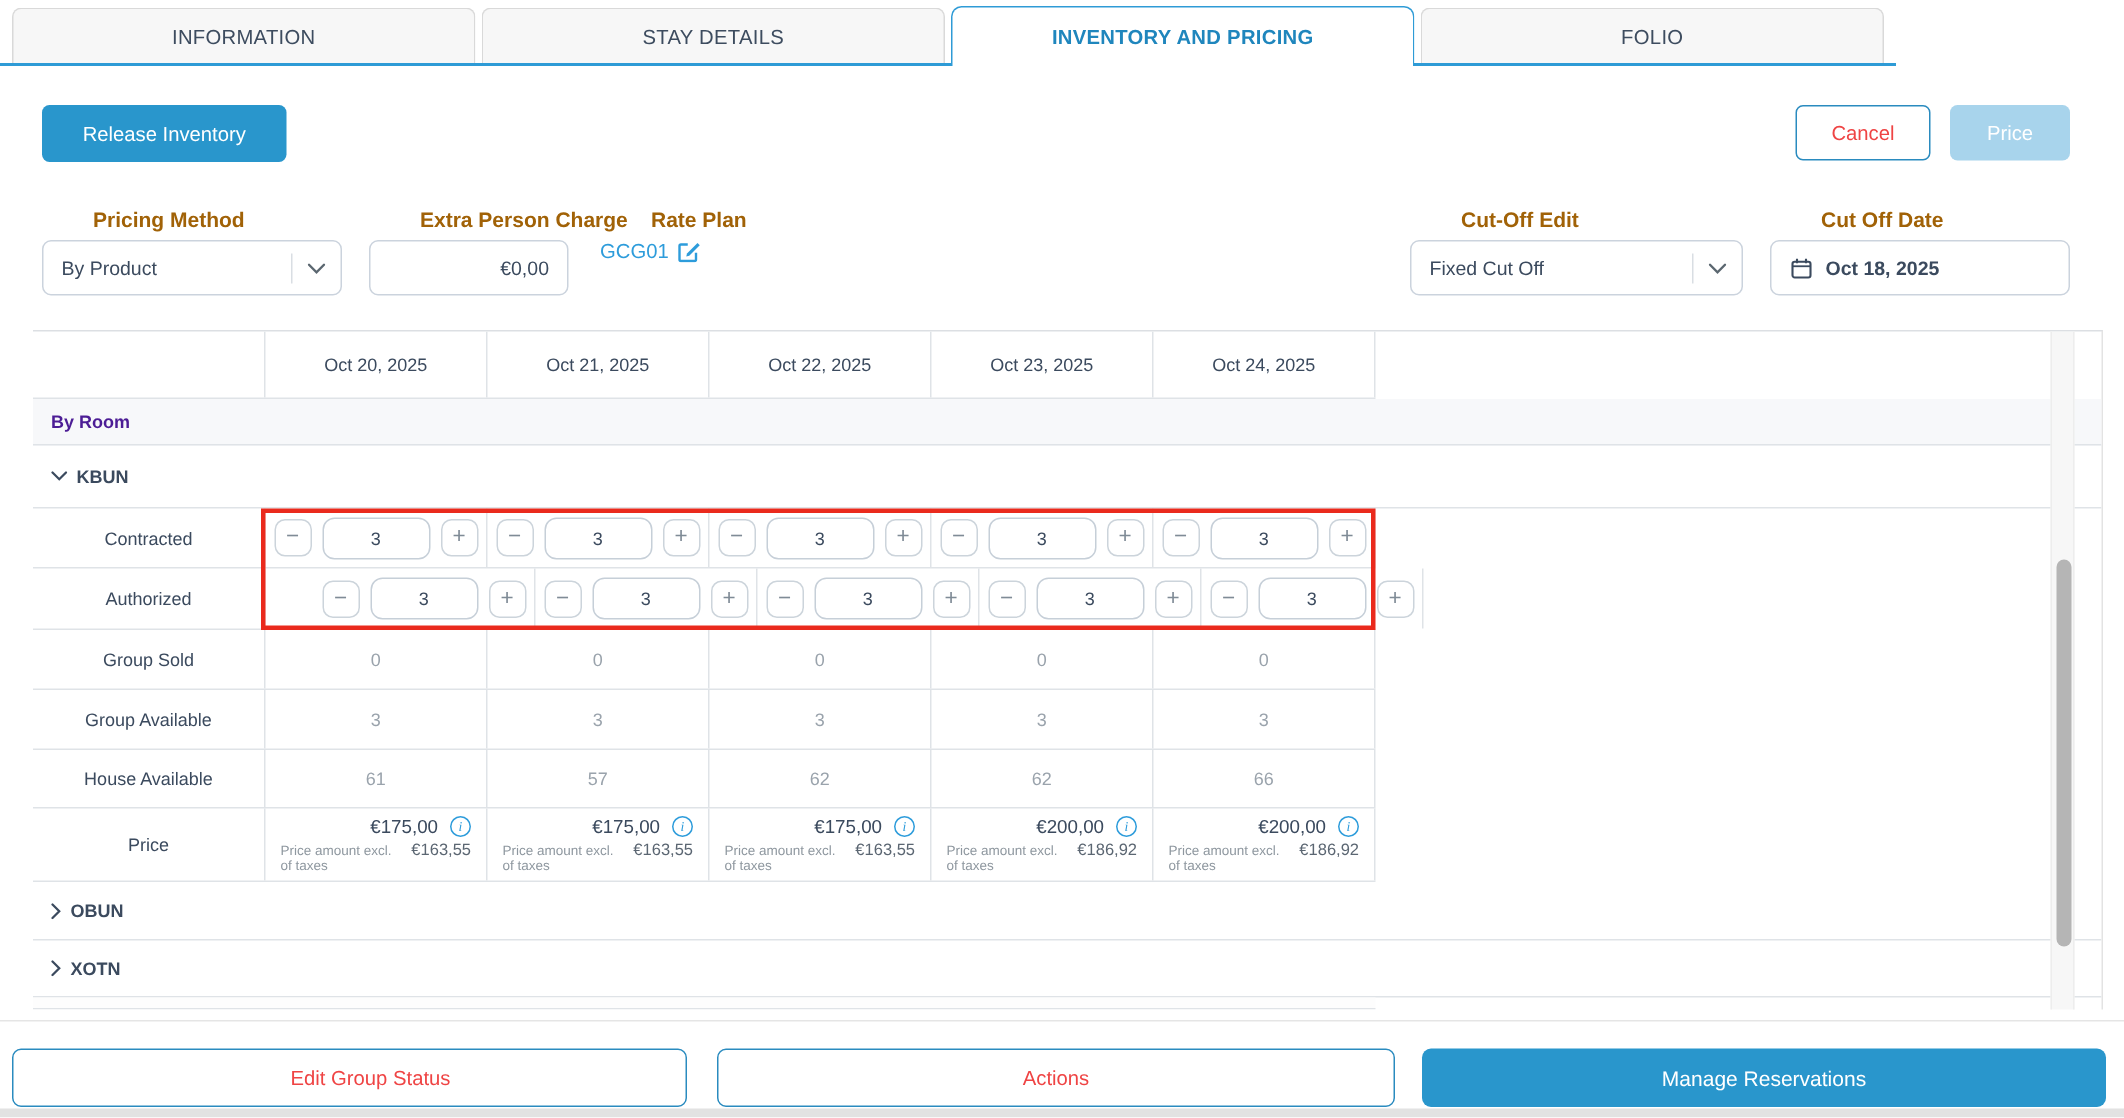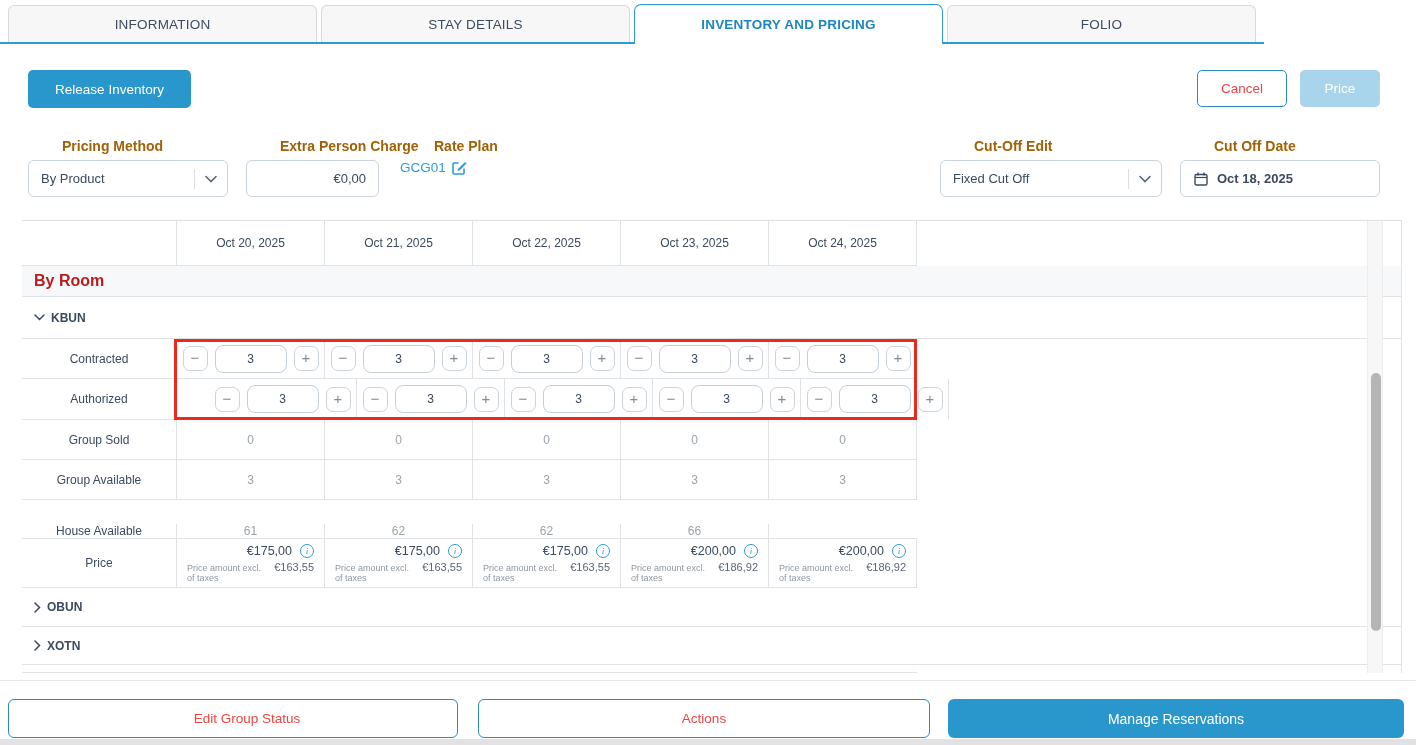--- a/index.html
+++ b/index.html
@@ -40,21 +40,21 @@
 
   
   .table-wrap { position:absolute; left:22px; top:220px; width:1380px; height:453px;
     border-top:1px solid #dcdfe3; border-right:1px solid #e3e3e3; overflow:hidden; background:#fff; }
   .t-row { display:flex; width:895px; border-bottom:1px solid #dfe3e7; }
   .cell { border-right:1px solid #dfe3e7; display:flex; align-items:center; justify-content:center; }
   .label-cell { width:155px; flex:0 0 155px; font-size:12px; color:#3b4a5e; }
   .d-cell { width:148px; flex:0 0 148px; }
   .date-cell { font-size:12px; color:#3b4a5e; }
   .section-row { height:31px; background:#f7f8fa; align-items:center; display:flex;
-    padding-left:12px; font-size:16px; font-weight:bold; color:#b91c1c; }
+    padding-left:12px; font-size:12px; font-weight:bold; color:#4c1d95; }
   .room-row { height:42px; align-items:center; display:flex; padding-left:12px; gap:6px;
     font-size:12px; font-weight:bold; color:#3b4a5e; cursor:pointer; }
   .room-row.sm { height:39px; }
   .room-row.xs { height:38px; }
   .value-cell { font-size:12px; color:#9aa3ac; }
   .stepper-cell { gap:7px; }
   .step-btn { width:25px; height:25px; border:1px solid #ccd4db; border-radius:7px; background:#fff;
     color:#7f8b96; font-size:15px; line-height:1; display:flex; align-items:center;
     justify-content:center; cursor:pointer; font-family:inherit; padding-bottom:2px; }
   .step-input { width:72px; height:28px; border:1px solid #c6cfd8; border-radius:8px;
@@ -245,24 +245,25 @@
       <div class="cell label-cell">Group Available</div>
       <div style="display:flex;">
           <div class="cell d-cell value-cell">3</div>
           <div class="cell d-cell value-cell">3</div>
           <div class="cell d-cell value-cell">3</div>
           <div class="cell d-cell value-cell">3</div>
           <div class="cell d-cell value-cell">3</div>
         </div>
     </div>
 
-    <div class="t-row" style="height:39px;align-items:flex-end;">
+    <div class="t-row" style="height:39px;">
       <div class="cell label-cell">House Available</div>
       <div style="display:flex;">
           <div class="cell d-cell value-cell">61</div>
+          <div class="cell d-cell value-cell">57</div>
           <div class="cell d-cell value-cell">62</div>
           <div class="cell d-cell value-cell">62</div>
           <div class="cell d-cell value-cell">66</div>
         </div>
     </div>
 
     <div class="t-row" style="height:49px;">
       <div class="cell label-cell">Price</div>
       <div style="display:flex;">
           <div class="cell d-cell price-cell">

